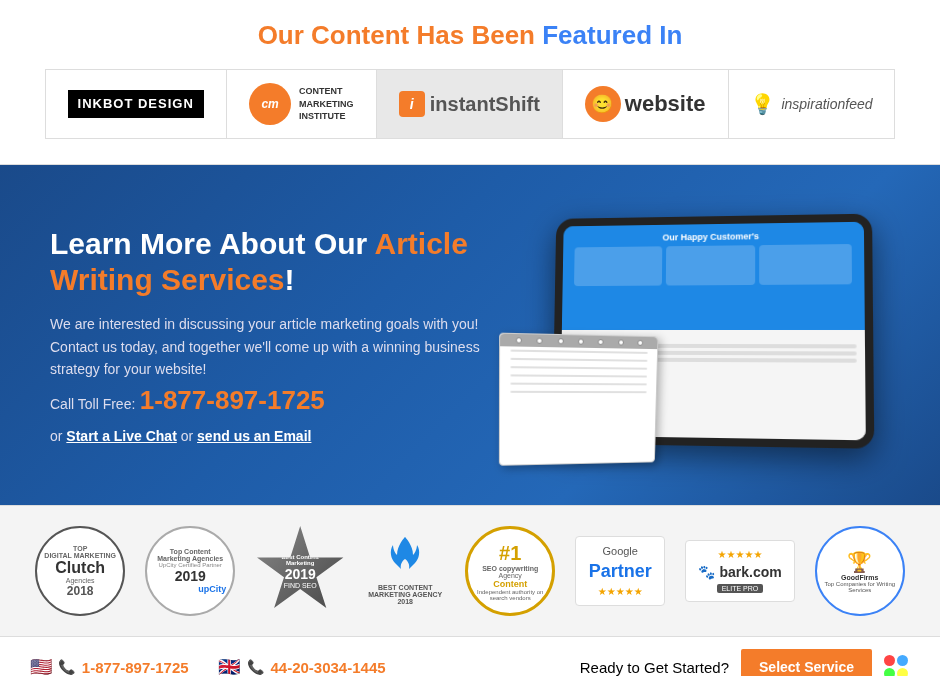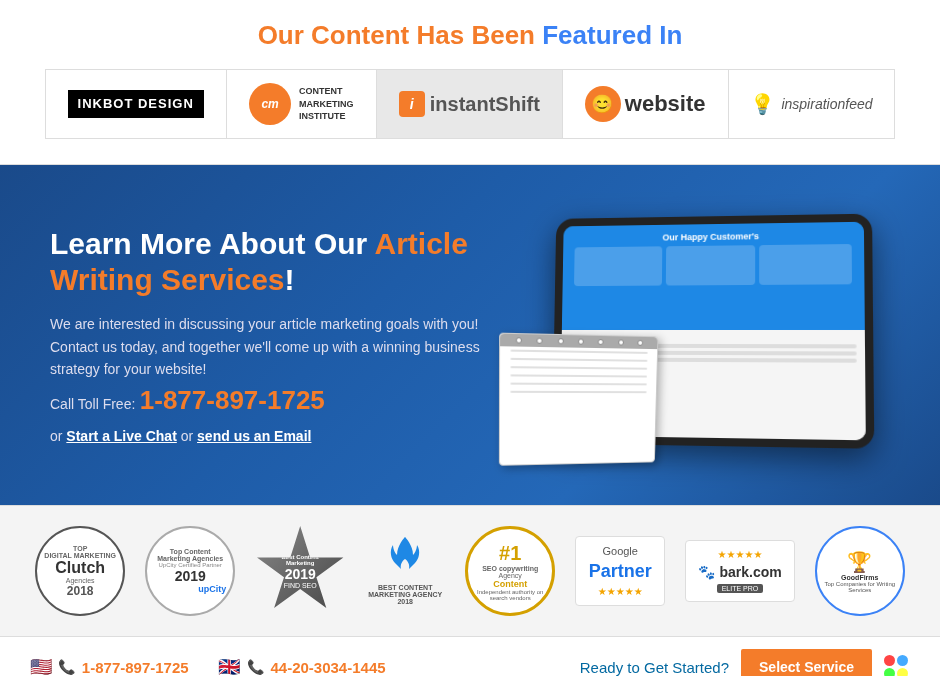--- a/index.html
+++ b/index.html
@@ -539,21 +539,21 @@
       font-size: 15px;
     }
     .footer-cta {
       margin-left: auto;
       display: flex;
       align-items: center;
       gap: 12px;
     }
     .footer-cta-label {
       font-size: 15px;
-      color: #0369a1;
+      color: #000000;
       font-weight: 500;
     }
     .select-service-btn {
       background: #f47c2a;
       color: #fff;
       border: none;
       padding: 10px 18px;
       font-size: 14px;
       font-weight: bold;
       cursor: pointer;

